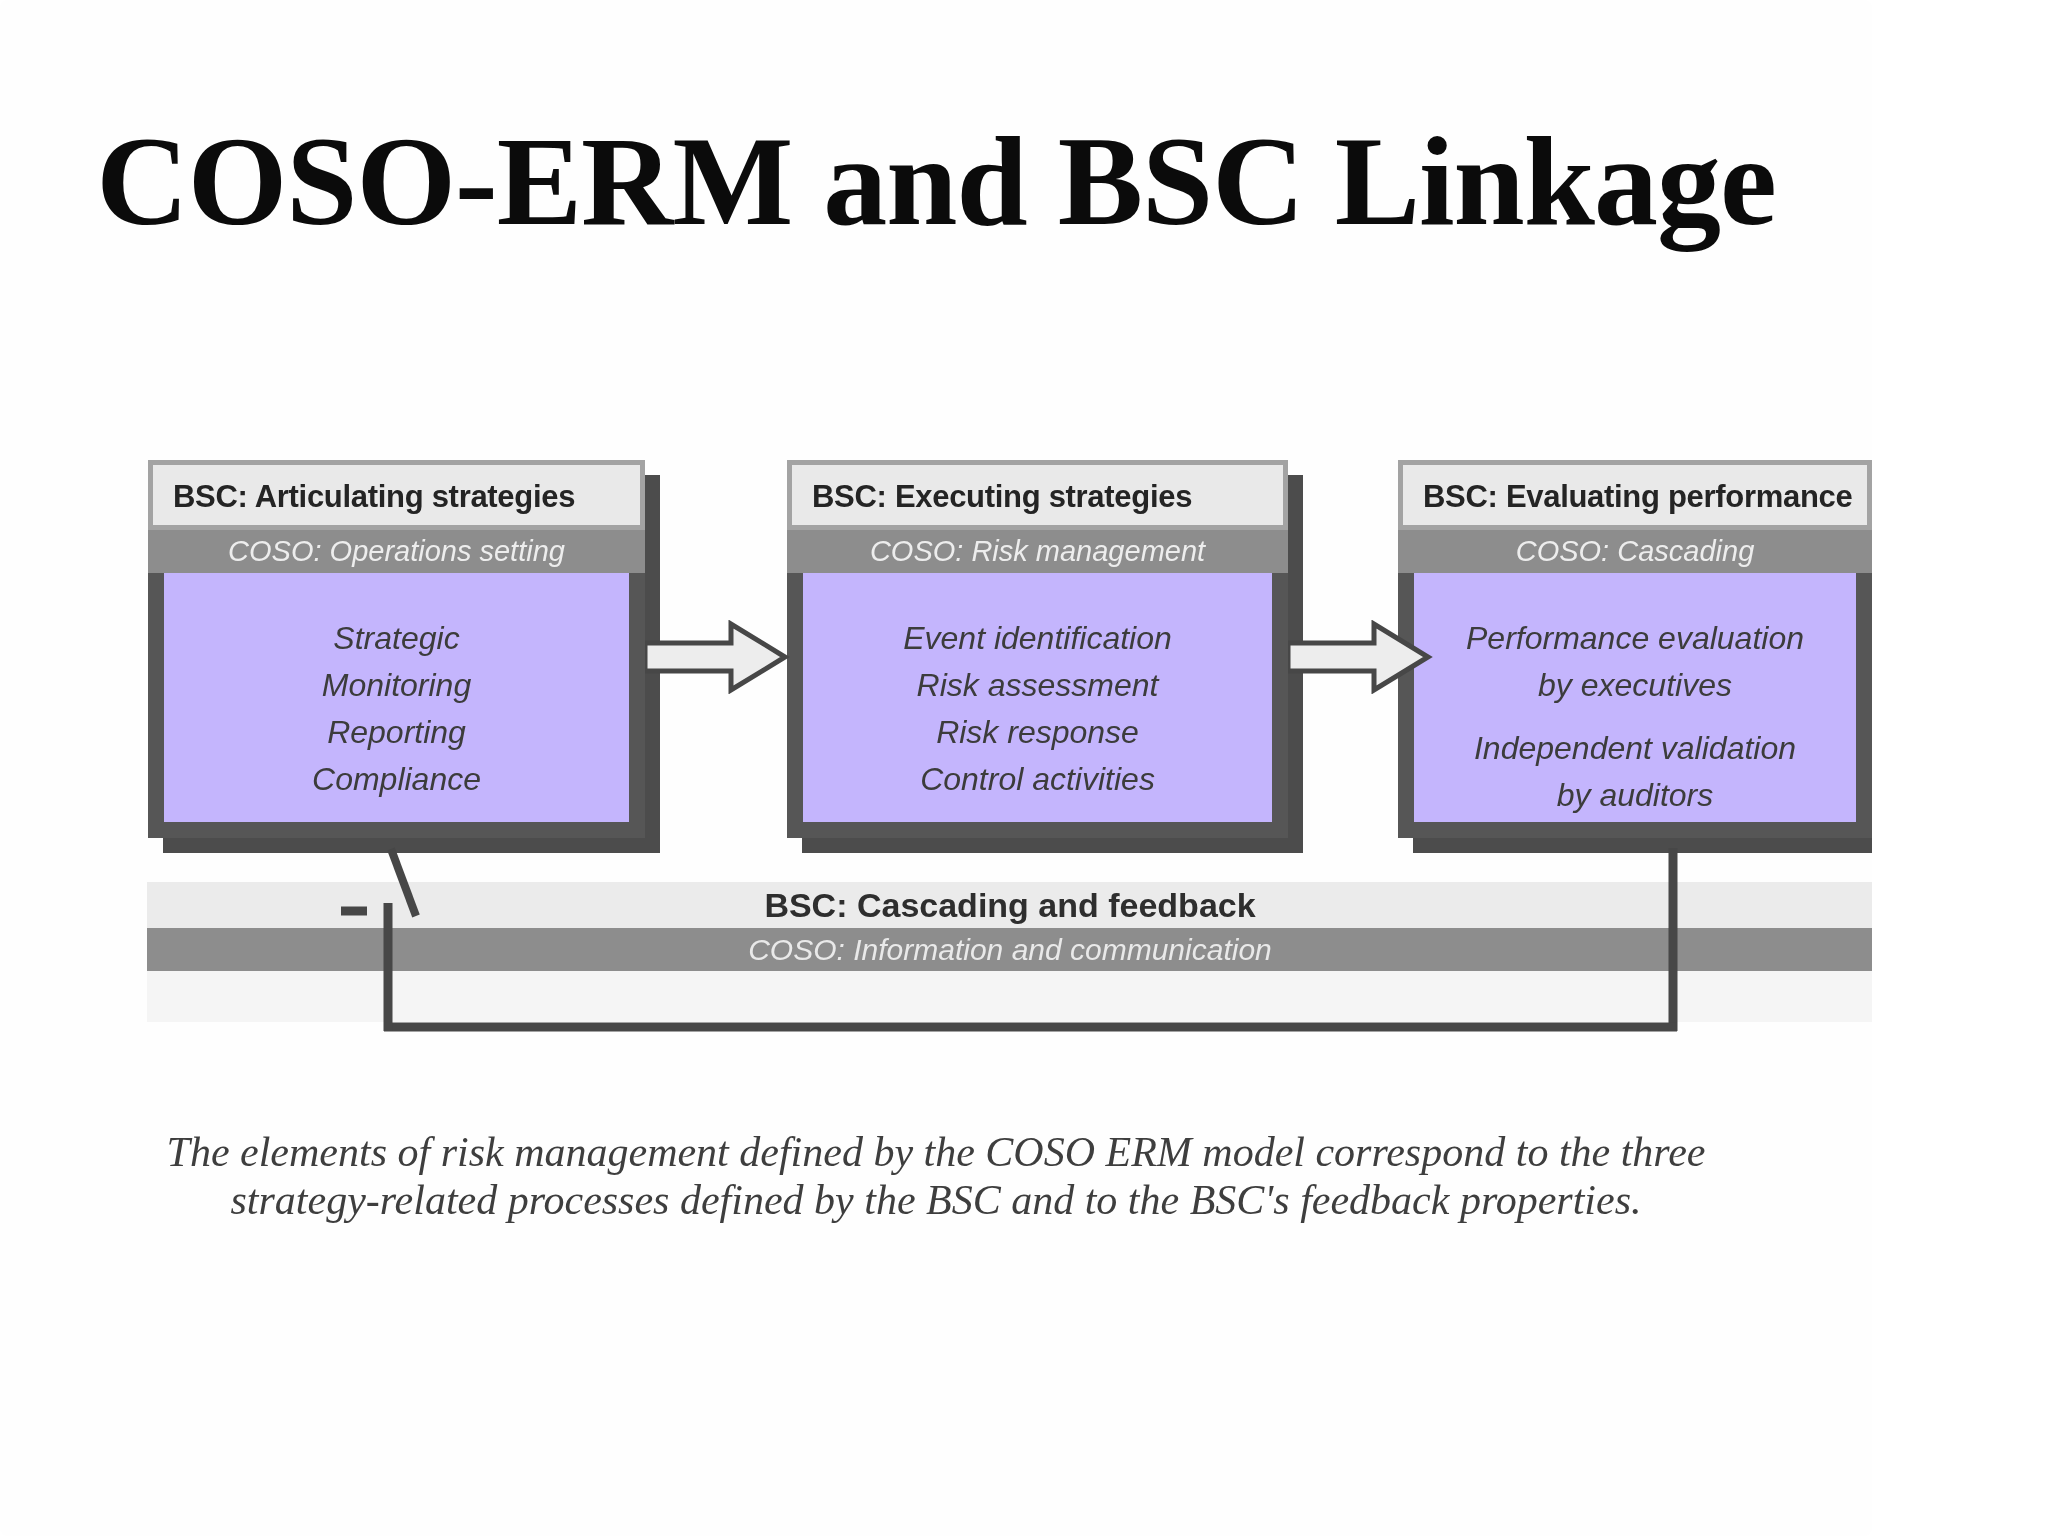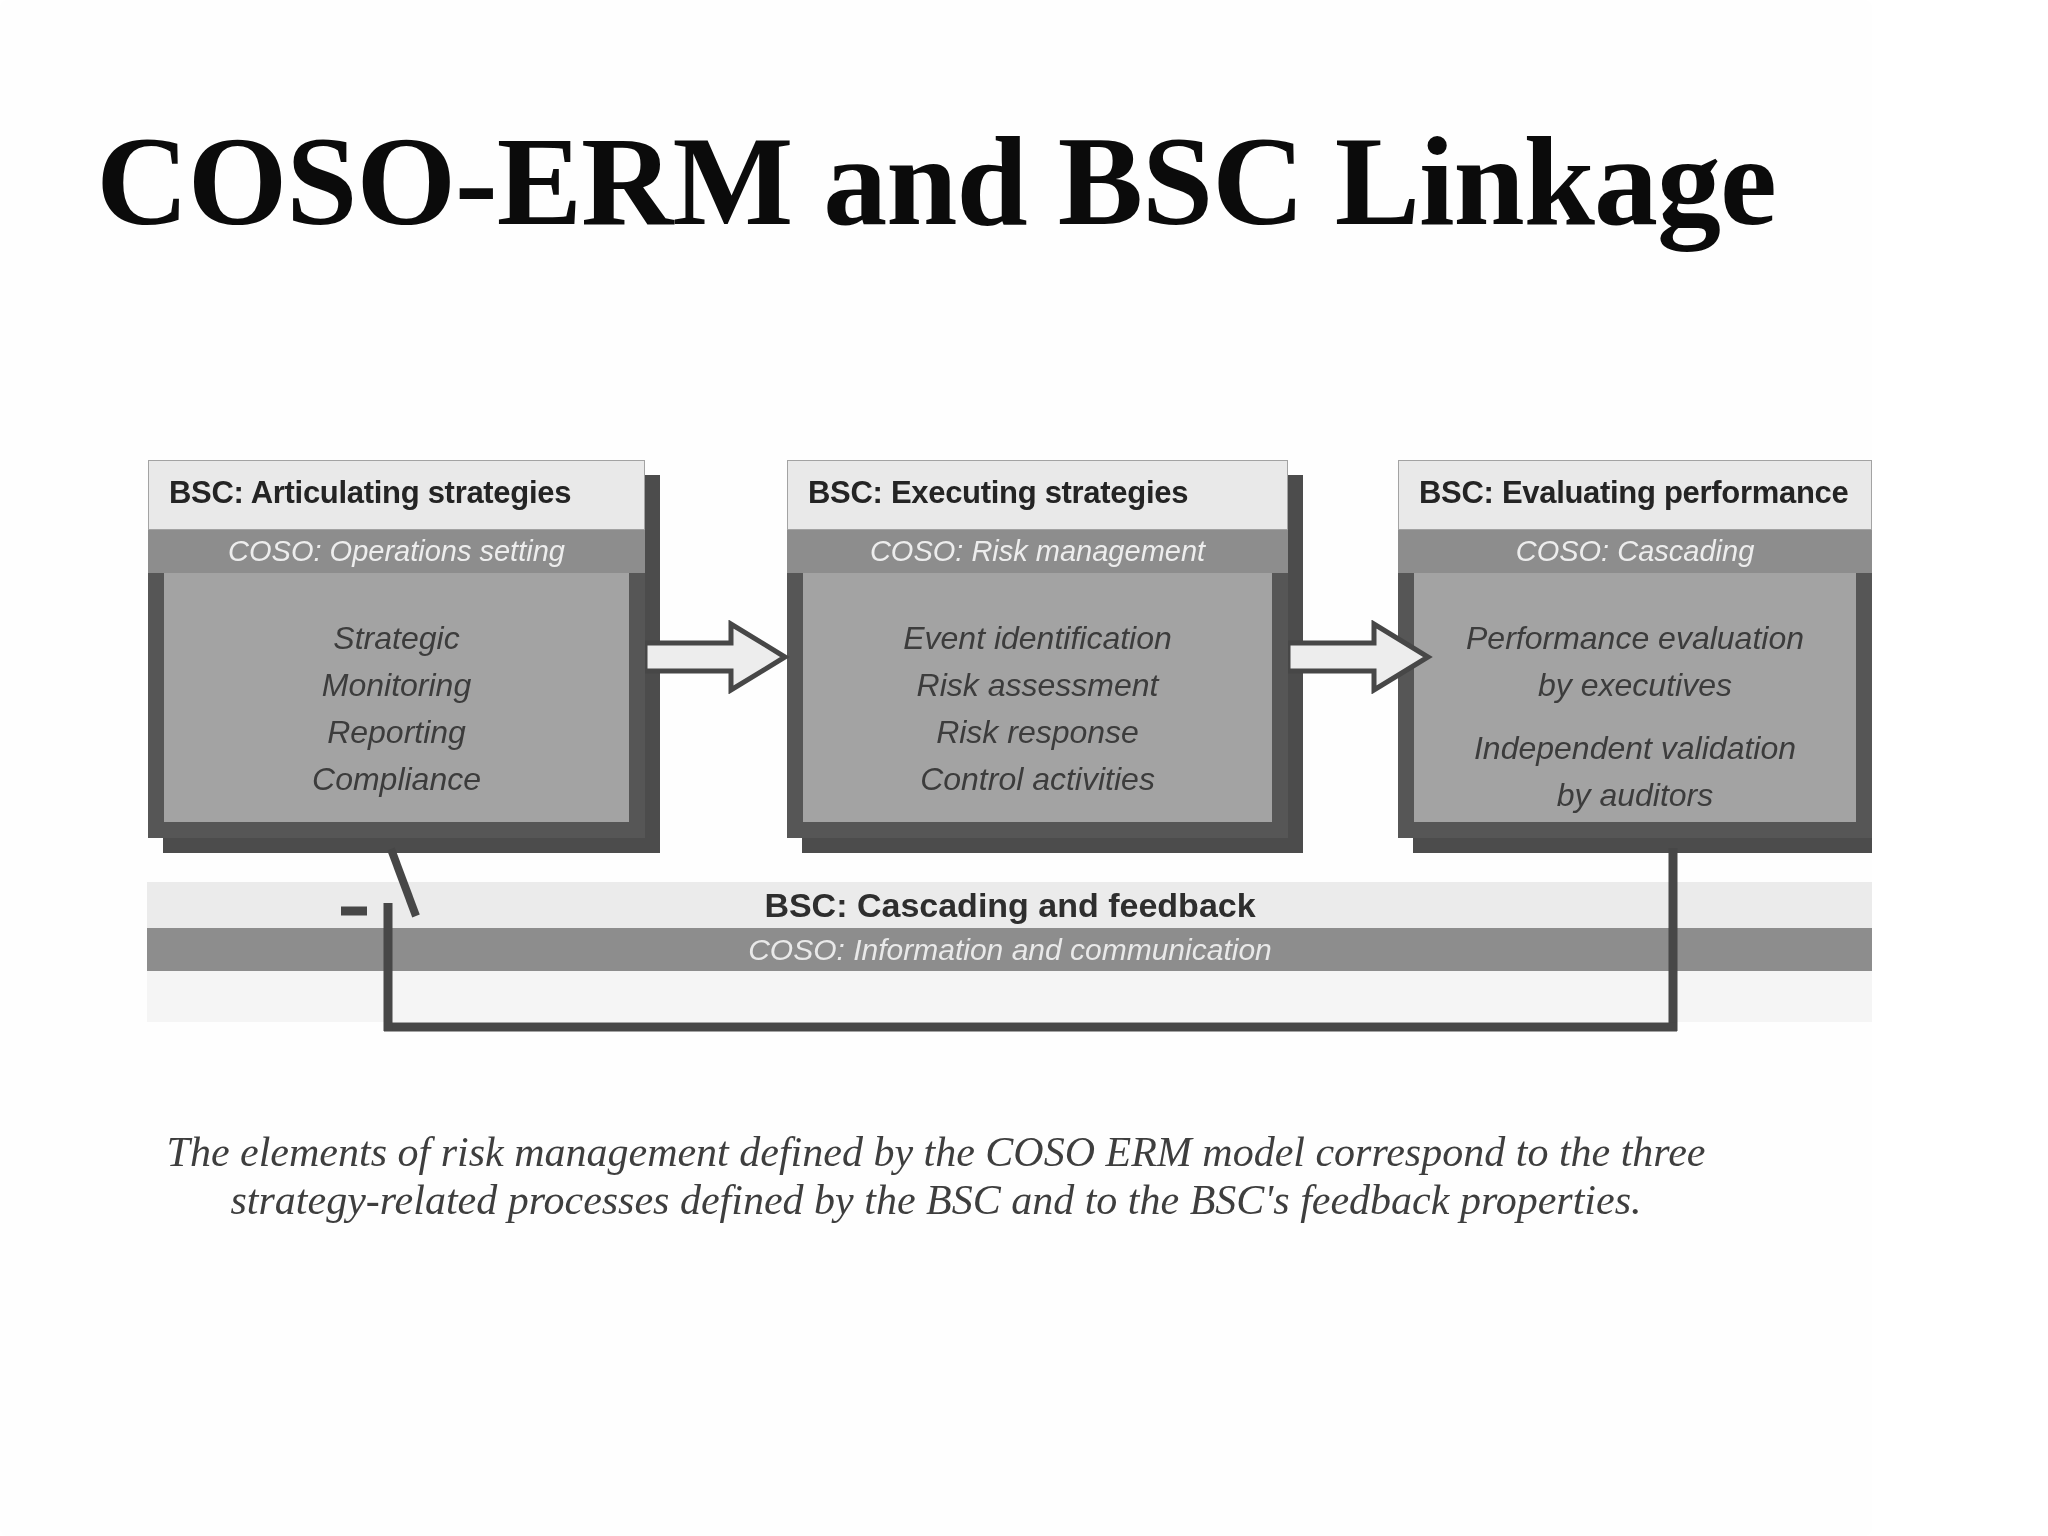--- a/index.html
+++ b/index.html
@@ -38,21 +38,21 @@
     box-sizing: border-box;
   }
   .box-1 { left: 148px;  width: 497px; }
   .box-2 { left: 787px;  width: 501px; }
   .box-3 { left: 1398px; width: 474px; }
 
   .bsc-header {
     box-sizing: border-box;
     height: 70px;
     background: #e9e9e9;
-    border: 1px solid #a3a3a3;
+    border: 5px solid #a3a3a3;
     color: #242424;
     font-weight: bold;
     font-size: 31px;
     letter-spacing: -0.3px;
     line-height: 64px;
     padding-left: 20px;
     white-space: nowrap;
   }
   .coso-band {
     height: 43px;
@@ -63,21 +63,21 @@
     line-height: 43px;
     text-align: center;
     white-space: nowrap;
   }
   .box-content {
     box-sizing: border-box;
     height: 265px;
     border-left: 16px solid #565656;
     border-right: 16px solid #565656;
     border-bottom: 16px solid #565656;
-    background: #a3a3a3;
+    background: #c4b5fd;
     padding-top: 42px;
     text-align: center;
   }
   .content-item {
     font-style: italic;
     font-size: 32px;
     line-height: 47px;
     color: #3c3c3c;
   }
   .content-item.multiline { white-space: pre-line; margin-bottom: 16px; }

